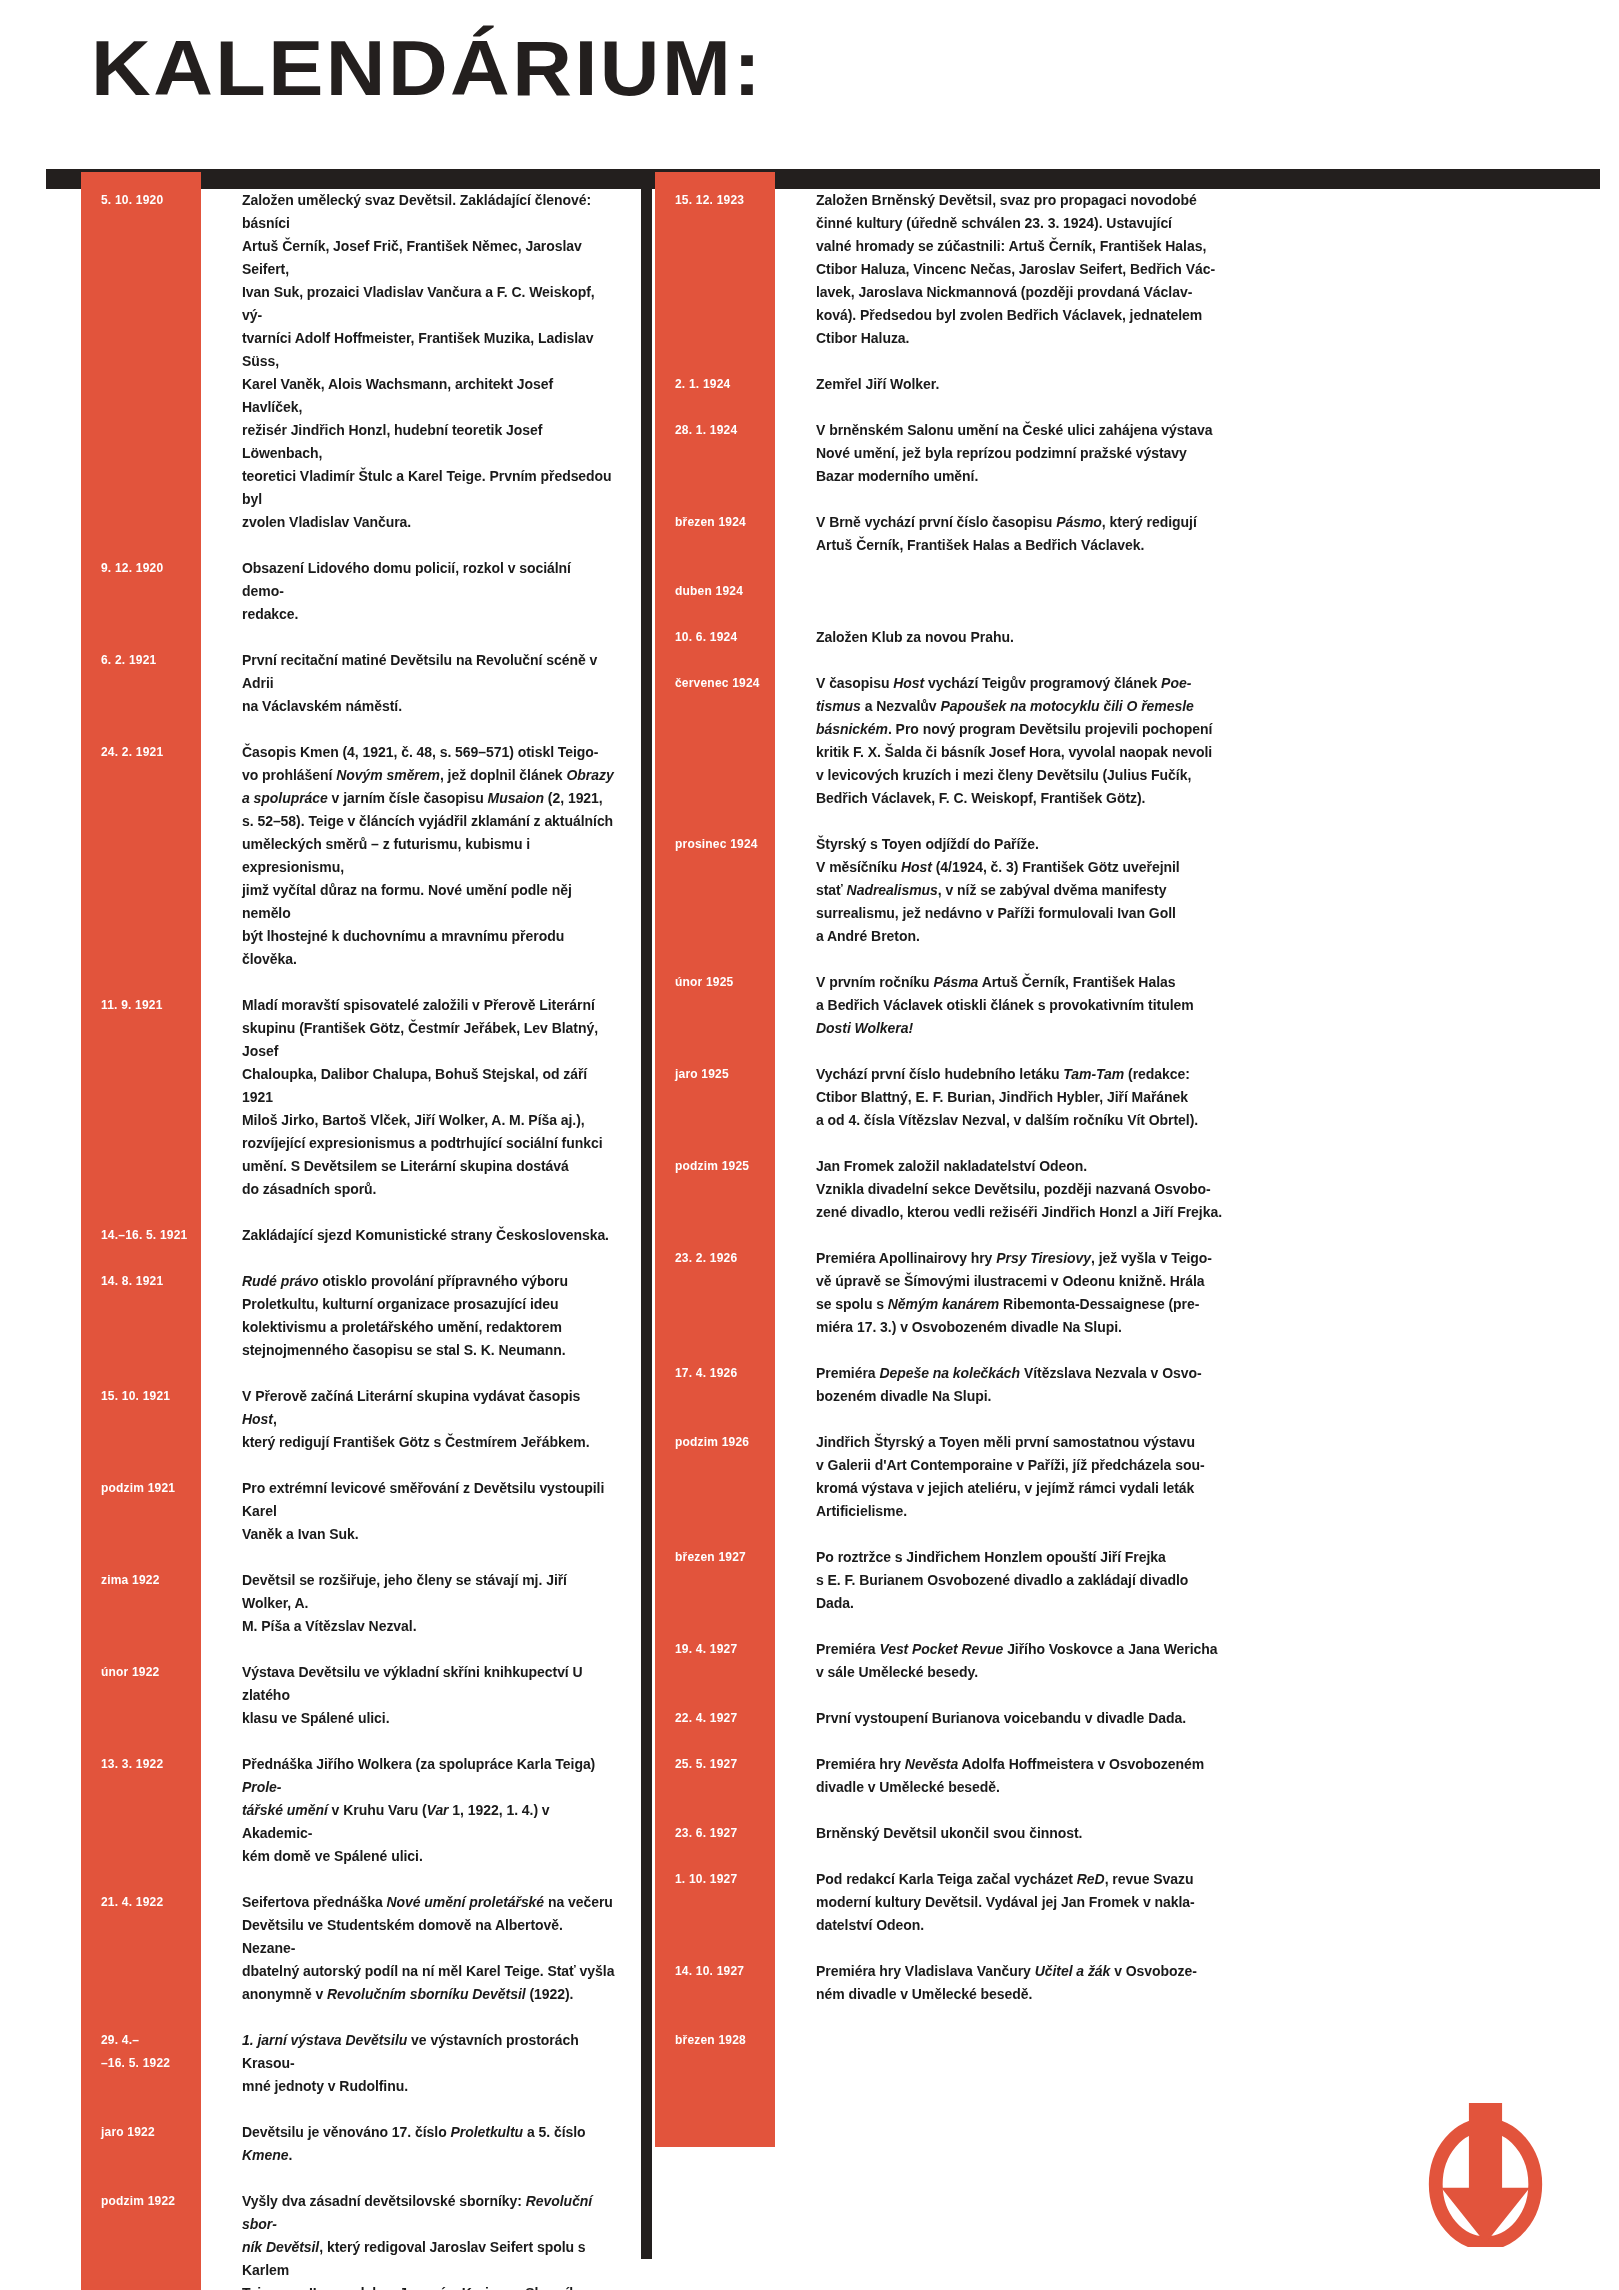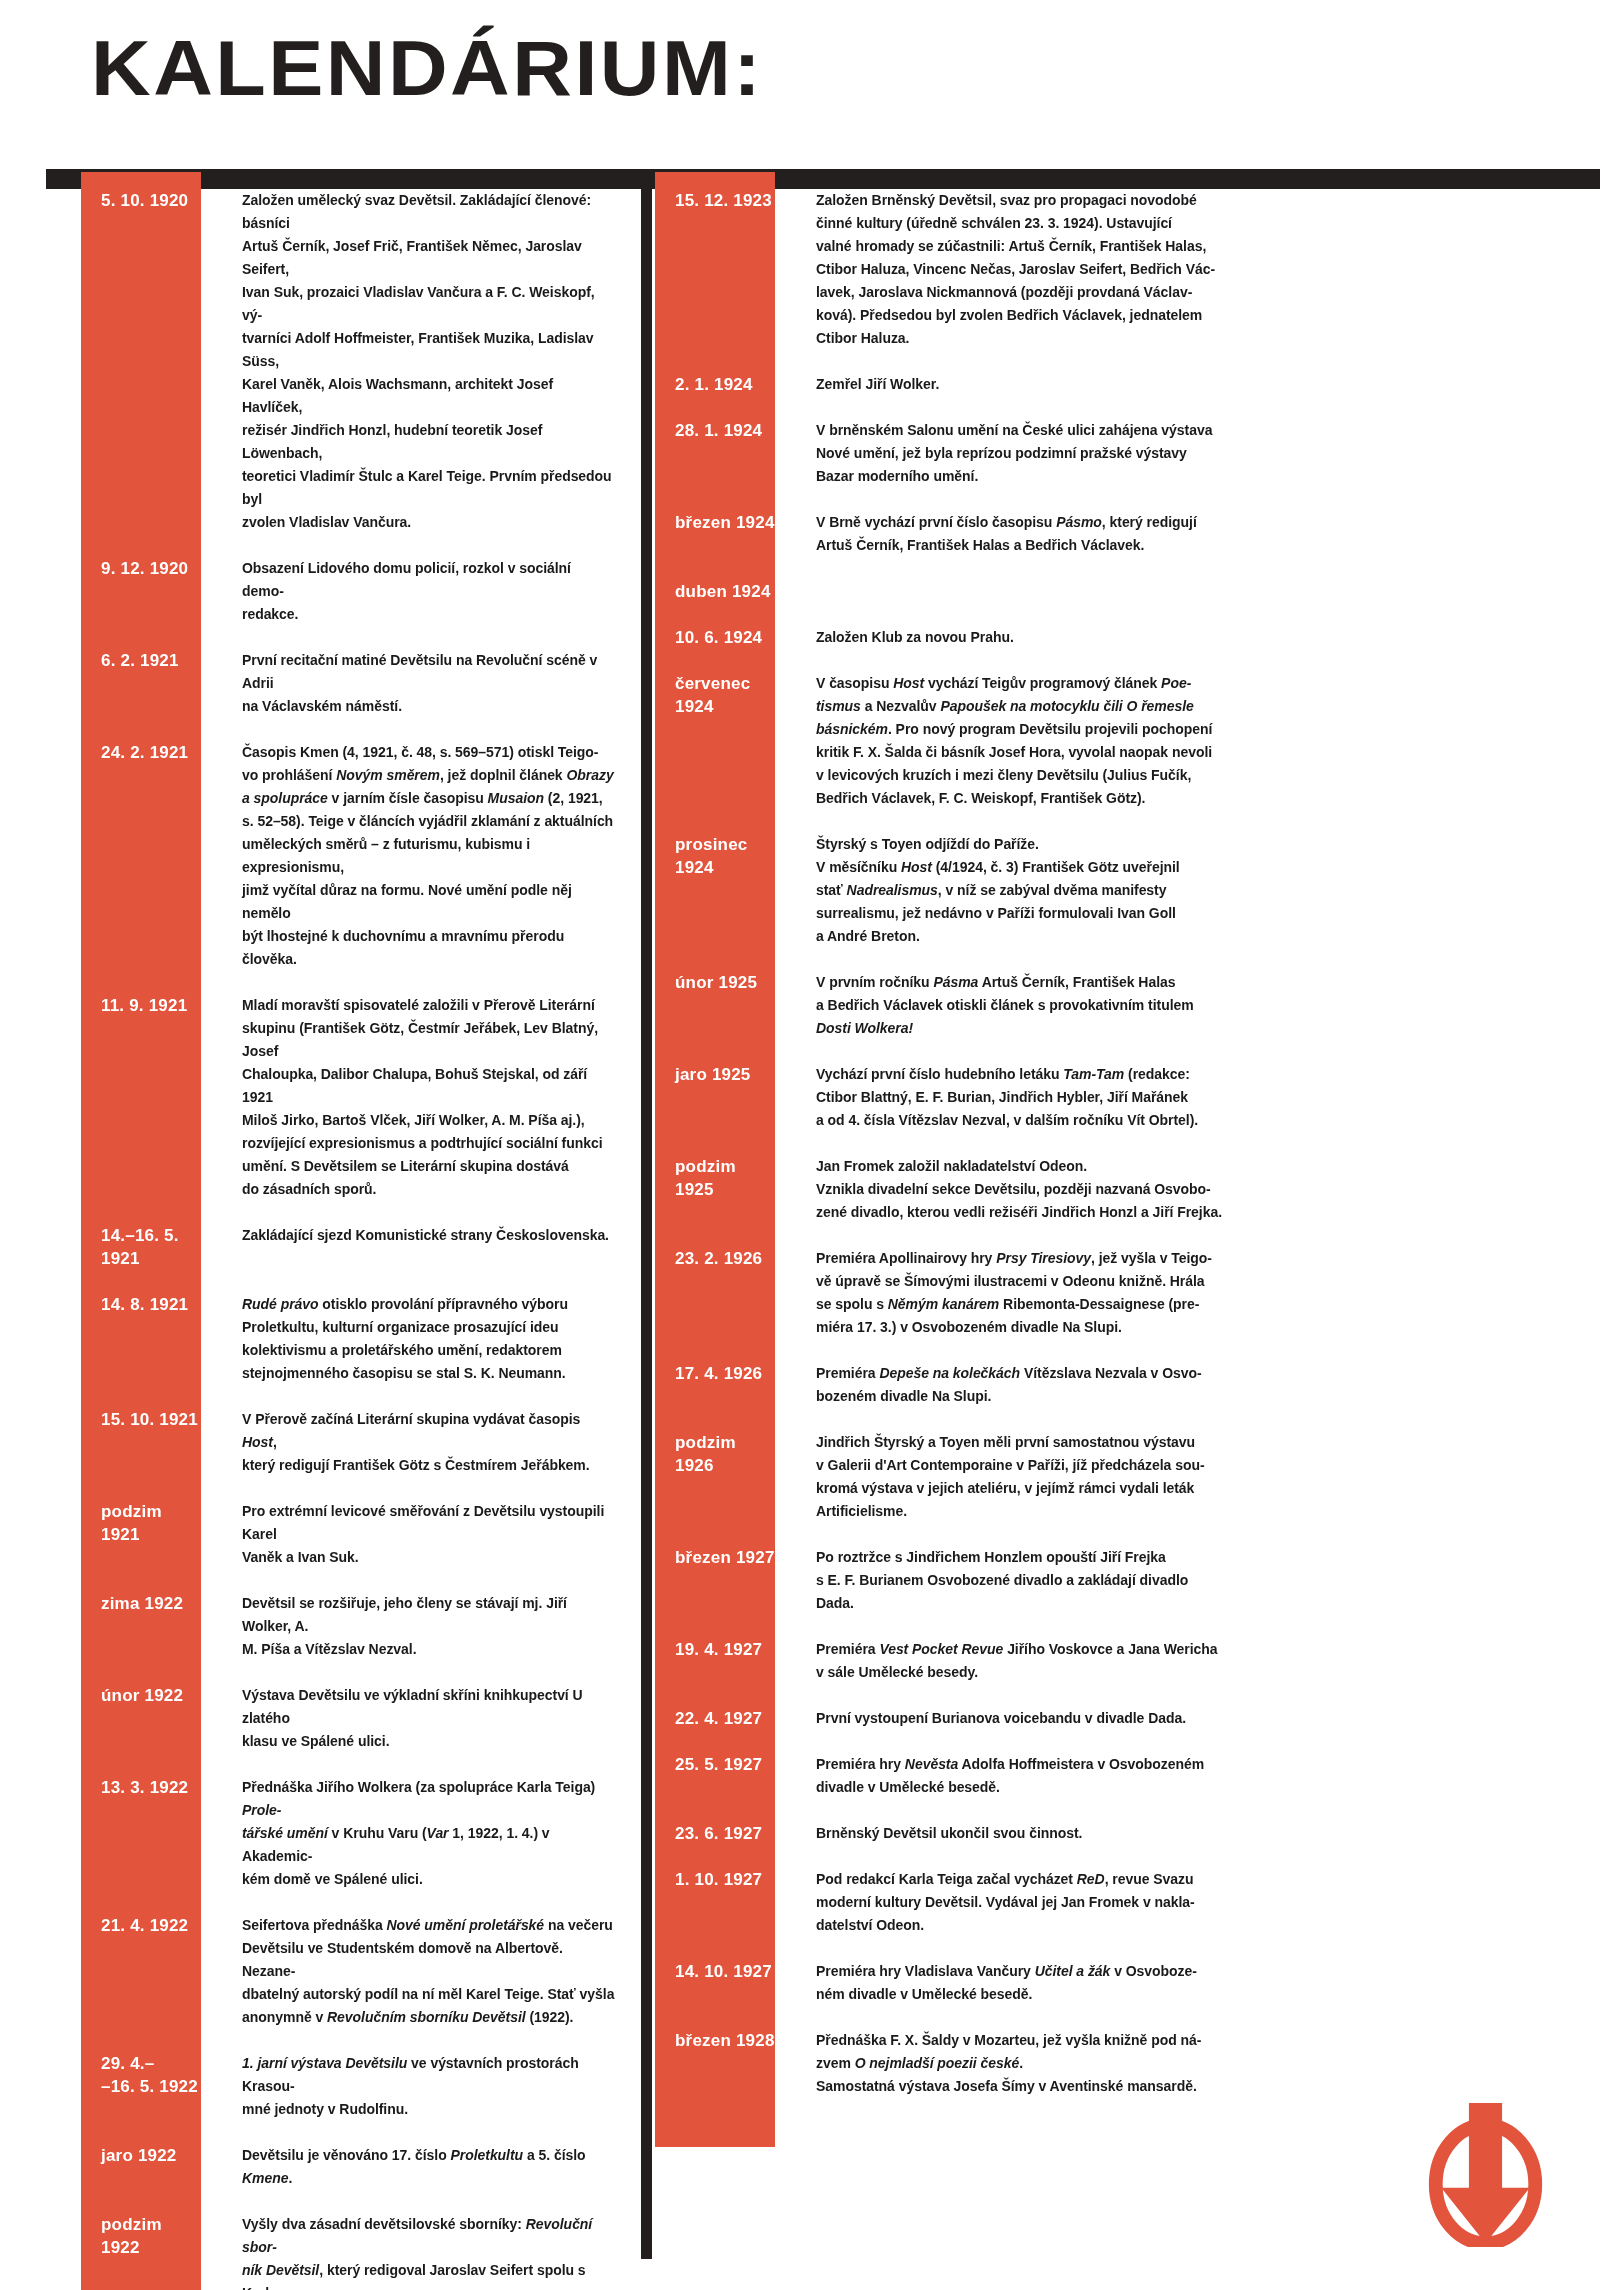--- a/index.html
+++ b/index.html
@@ -84,21 +84,21 @@
     display: flex;
     align-items: flex-start;
   }
   .entry-date {
     flex: 0 0 auto;
     width: 100px;
     padding-left: 20px;
     box-sizing: content-box;
     color: #ffffff;
     font-weight: 700;
-    font-size: 17px;
+    font-size: 12px;
     line-height: 23px;
     letter-spacing: 0.2px;
     white-space: pre-line;
     position: relative;
     z-index: 2;
   }
   .entry-body {
     flex: 1 1 auto;
     padding-left: 41px;
     color: #1a1a1a;
@@ -480,25 +480,20 @@
           <div class="entry">
             <div class="entry-date">14. 10. 1927</div>
             <div class="entry-body">
               <span class="ln">Premiéra hry Vladislava Vančury <i>Učitel a žák</i> v Osvoboze-</span>
               <span class="ln">ném divadle v Umělecké besedě.</span>
             </div>
           </div>
           <div style="height: 23px;"></div>
           <div class="entry">
             <div class="entry-date">březen 1928</div>
-            <div class="entry-body">
-              <span class="ln">Přednáška F. X. Šaldy v Mozarteu, jež vyšla knižně pod ná-</span>
-              <span class="ln">zvem <i>O nejmladší poezii české</i>.</span>
-              <span class="ln">Samostatná výstava Josefa Šímy v Aventinské mansardě.</span>
-            </div>
           </div>
         </div>
     </div>
   </div>
 
   <div class="arrow-mark">
     <svg viewBox="0 0 140 170" xmlns="http://www.w3.org/2000/svg" aria-hidden="true">
       <ellipse cx="70" cy="102" rx="54" ry="64" fill="none" stroke="#e2543c" stroke-width="15"></ellipse>
       <path d="M52 14 h36 v92 h30 L70 166 L22 106 h30 Z" fill="#e2543c"></path>
     </svg>

